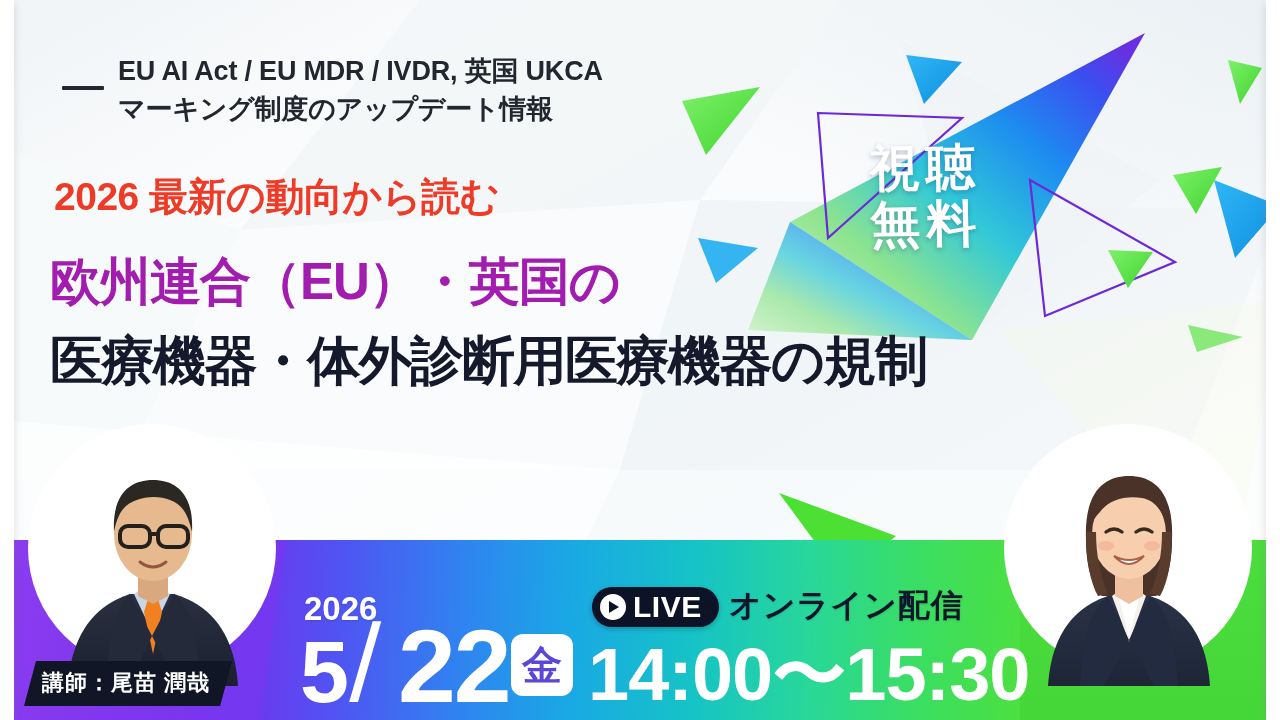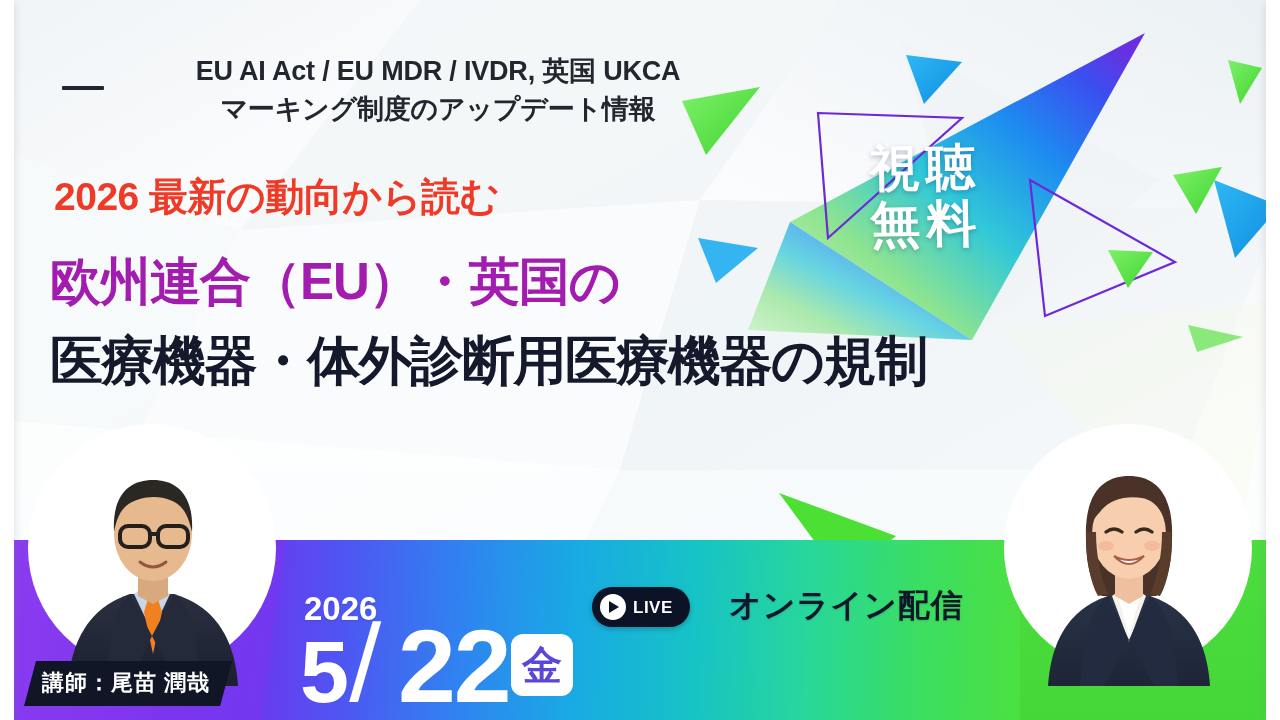--- a/index.html
+++ b/index.html
@@ -43,21 +43,20 @@
 
   .kicker{
     position:absolute; left:118px; top:52px;
     width:640px;
     color:#22262e;
     font-weight:700;
     font-size:27px;
     line-height:1.42;
     letter-spacing:-0.2px;
     white-space:pre-line;
-    text-align:center;
   }
   .kicker-dash{
     position:absolute; left:62px; top:86px;
     width:42px; height:4px; background:#23272f; border-radius:1px;
   }
 
   .headline-red{
     position:absolute; left:54px; top:170px;
     font-size:39px; font-weight:700;
     color:#ee3a26;
@@ -162,21 +161,21 @@
     width:26px; height:26px; border-radius:50%;
     background:#ffffff; position:relative; flex:0 0 auto;
   }
   .live-play::after{
     content:""; position:absolute; left:9px; top:6.5px;
     border-left:10px solid #0d1326;
     border-top:6.5px solid transparent;
     border-bottom:6.5px solid transparent;
   }
   .live-text{
-    color:#ffffff; font-size:17px; font-weight:700; letter-spacing:0.5px;
+    color:#ffffff; font-size:30px; font-weight:700; letter-spacing:0.5px;
     line-height:1;
     text-align:right;
   }
   .online{
     position:absolute; left:729px; bottom:92px;
     color:#0f172a; font-size:32px; font-weight:700; letter-spacing:1px;
     z-index:35;
     text-shadow:0 1px 2px rgba(20,40,80,.18);
   }
   .time{
@@ -305,20 +304,21 @@
     <div class="day">22</div>
     <div class="dow-box">
       <span>金</span>
     </div>
 
     <div class="live-pill">
       <span class="live-play"></span>
       <span class="live-text">LIVE</span>
     </div>
     <div class="online">オンライン配信</div>
+    <div class="time">14:00〜15:30</div>
   </div>
 
   <div class="speaker left">
     <div class="sp-circle"></div>
     <svg class="sp-photo" viewBox="0 0 196 250">
       <defs>
         <linearGradient id="suitL" x1="0" y1="0" x2="0" y2="1">
           <stop offset="0" stop-color="#2b3040"></stop>
             <stop offset="1" stop-color="#1b2030"></stop>
         </linearGradient>

